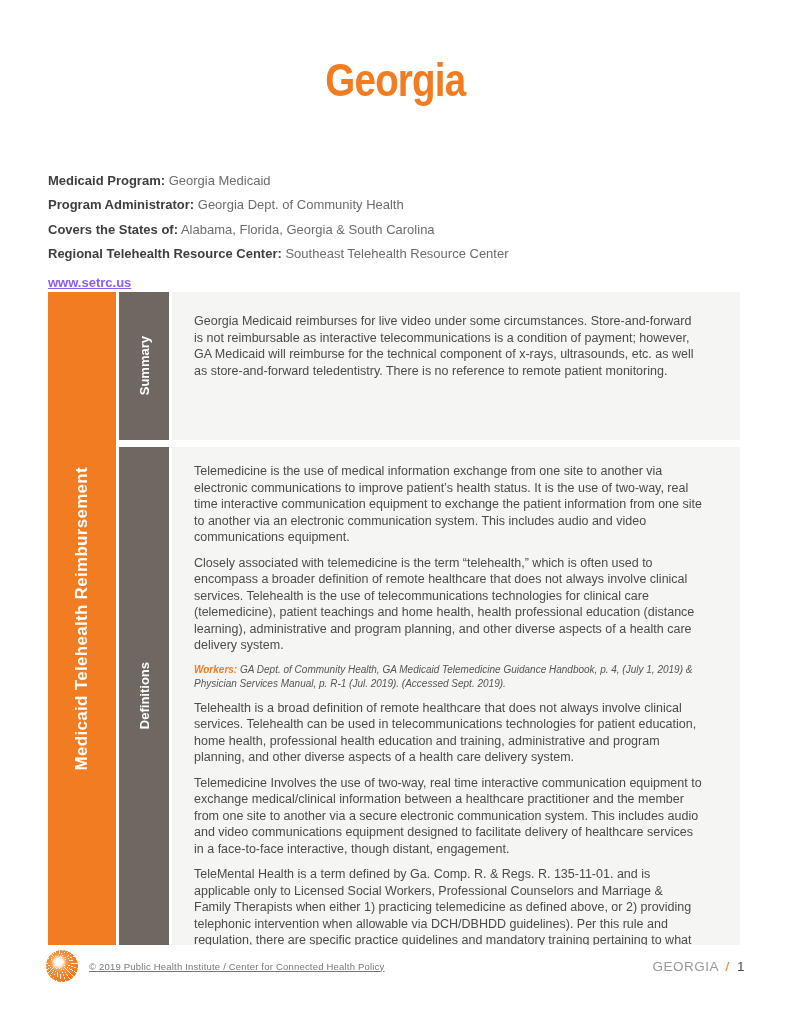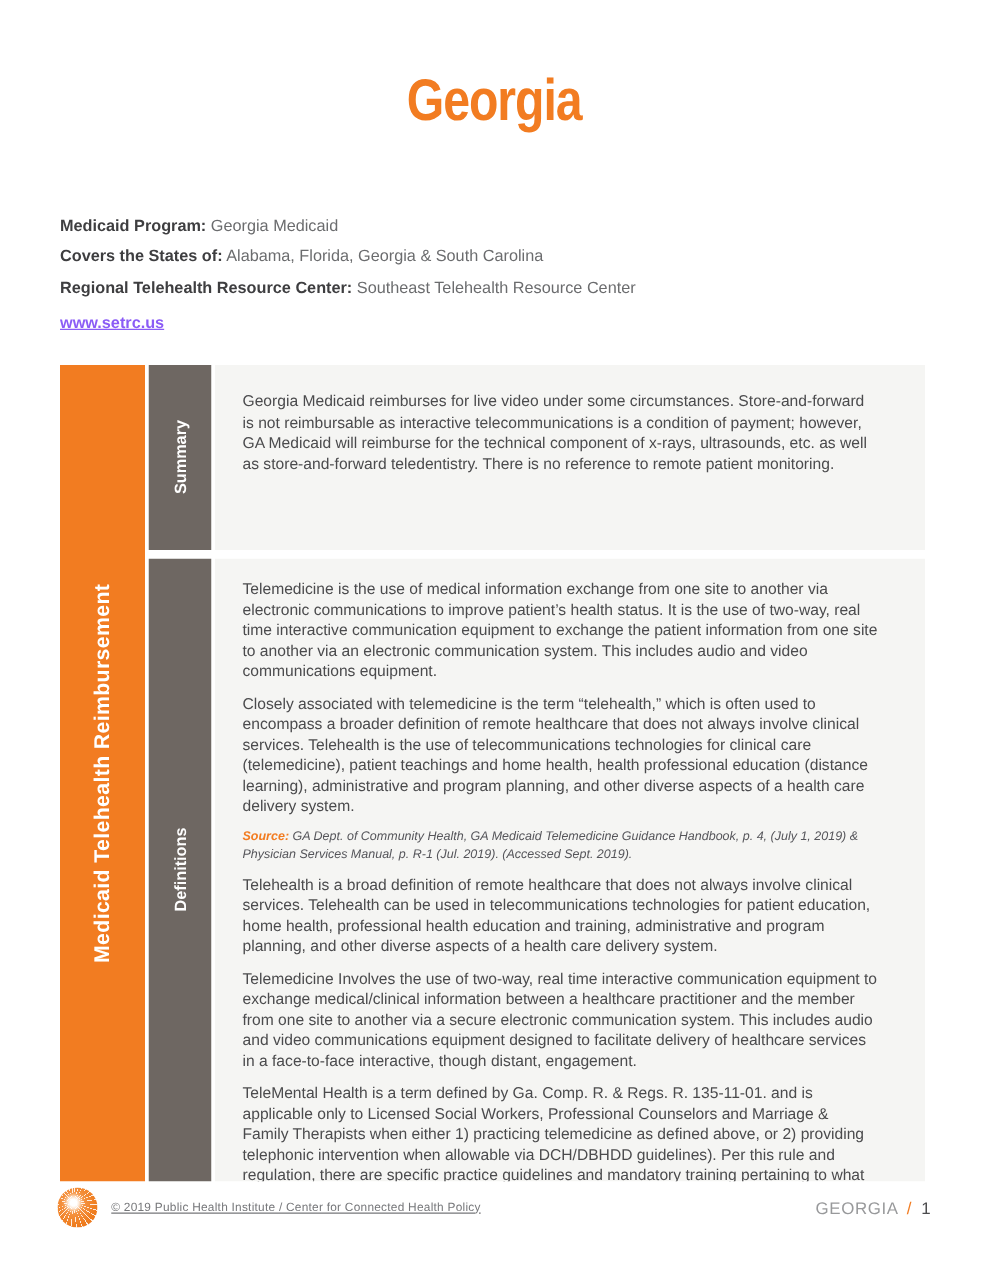--- a/index.html
+++ b/index.html
@@ -65,20 +65,24 @@
   <div class="title">
     <span class="squeeze">Georgia</span>
   </div>
 
   <div class="meta">
     <div class="meta-row">
       <span class="lbl">Medicaid Program:</span>
       <span class="val">Georgia Medicaid</span>
     </div>
     <div class="meta-row">
+      <span class="lbl">Program Administrator:</span>
+      <span class="val">Georgia Dept. of Community Health</span>
+    </div>
+    <div class="meta-row">
       <span class="lbl">Covers the States of:</span>
       <span class="val">Alabama, Florida, Georgia &amp; South Carolina</span>
     </div>
     <div class="meta-row">
       <span class="lbl">Regional Telehealth Resource Center:</span>
       <span class="val">Southeast Telehealth Resource Center</span>
     </div>
     <a class="weblink" href="#">www.setrc.us</a>
   </div>
 
@@ -98,21 +102,21 @@
       </div>
 
       <div class="section definitions">
         <div class="tab">
           <span class="vtext">Definitions</span>
         </div>
         <div class="content">
           <p>Telemedicine is the use of medical information exchange from one site to another via electronic communications to improve patient’s health status. It is the use of two-way, real time interactive communication equipment to exchange the patient information from one site to another via an electronic communication system. This includes audio and video communications equipment.</p>
           <p>Closely associated with telemedicine is the term “telehealth,” which is often used to encompass a broader definition of remote healthcare that does not always involve clinical services. Telehealth is the use of telecommunications technologies for clinical care (telemedicine), patient teachings and home health, health professional education (distance learning), administrative and program planning, and other diverse aspects of a health care delivery system.</p>
           <p class="src">
-            <span class="src-label">Source:</span>
+            <span class="src-label">Workers:</span>
             <span>GA Dept. of Community Health, GA Medicaid Telemedicine Guidance Handbook, p. 4, (July 1, 2019) &amp; Physician Services Manual, p. R-1 (Jul. 2019). (Accessed Sept. 2019).</span>
           </p>
           <p>Telehealth is a broad definition of remote healthcare that does not always involve clinical services. Telehealth can be used in telecommunications technologies for patient education, home health, professional health education and training, administrative and program planning, and other diverse aspects of a health care delivery system.</p>
           <p>Telemedicine Involves the use of two-way, real time interactive communication equipment to exchange medical/clinical information between a healthcare practitioner and the member from one site to another via a secure electronic communication system. This includes audio and video communications equipment designed to facilitate delivery of healthcare services in a face-to-face interactive, though distant, engagement.</p>
           <p>TeleMental Health is a term defined by Ga. Comp. R. &amp; Regs. R. 135-11-01. and is applicable only to Licensed Social Workers, Professional Counselors and Marriage &amp; Family Therapists when either 1) practicing telemedicine as defined above, or 2) providing telephonic intervention when allowable via DCH/DBHDD guidelines). Per this rule and regulation, there are specific practice guidelines and mandatory training pertaining to what is identified as TeleMental Health. Providers shall adhere to these rules and regulations when TeleMental Health is provided by one of these named practitioners.</p>
 
         </div>
       </div>
 
     </div>

